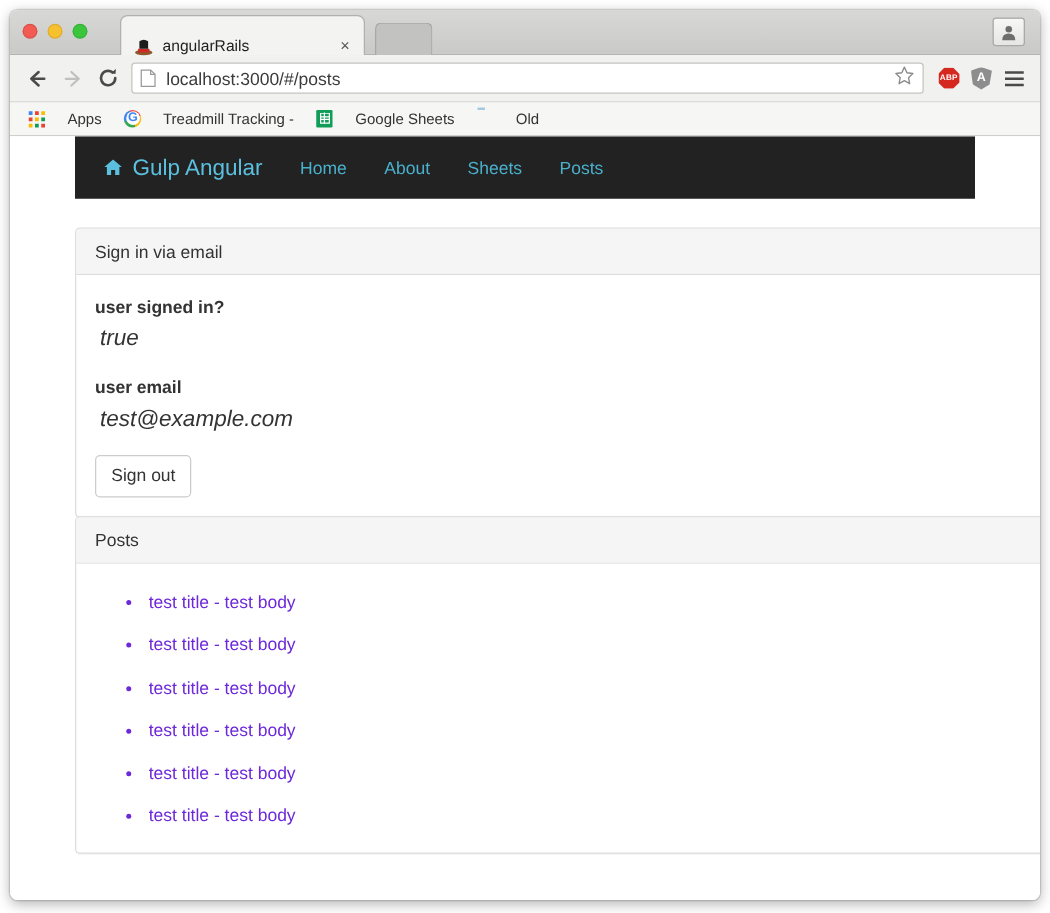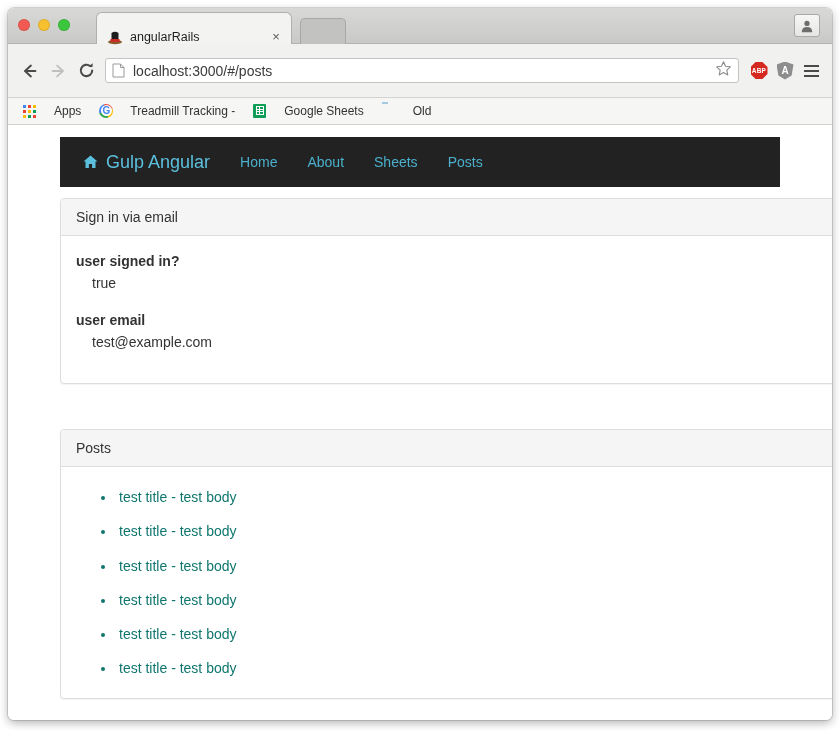--- a/index.html
+++ b/index.html
@@ -74,21 +74,21 @@
     position: absolute; left: 292px; top: 10px;
     width: 46px; height: 26px;
     background: #c2c2c0;
     border: 1px solid #a8a8a6;
     border-bottom: none;
     border-radius: 5px 5px 0 0;
   }
 
   
   .toolbar {
-    height: 54px;
+    height: 38px;
     background: #f1f1f0;
     border-bottom: 1px solid #d3d3d1;
     display: flex; align-items: center;
     padding: 4px 8px;
     flex: 0 0 auto;
   }
   .nav-btn {
     width: 28px; height: 28px;
     display: flex; align-items: center; justify-content: center;
     color: #4a4a4a;
@@ -219,21 +219,21 @@
   .viewport {
     flex: 1 1 auto;
     background: #ffffff;
     position: relative;
     overflow: hidden;
   }
 
   
   .navbar {
     position: absolute;
-    left: 52px; top: 12px;
+    left: 52px; top: 0;
     width: 720px; height: 50px;
     background: #222222;
     display: flex; align-items: center;
   }
   .brand {
     display: flex; align-items: center;
     color: #5bc0de;
     font-size: 18px;
     padding: 0 15px 0 22px;
     white-space: nowrap;
@@ -275,45 +275,46 @@
   .panel-body { padding: 15px; }
 
   .field-label {
     font-size: 14px;
     font-weight: bold;
     color: #333333;
     margin: 0 0 2px 0;
     line-height: 1.45;
   }
   .field-value {
-    font-size: 14px;
+    font-size: 18px;
     color: #333333;
-    margin: 0 0 16px 16px;
+    margin: 0 0 16px 4px;
     line-height: 1.45;
+    font-style: italic;
   }
   .btn-signout {
     display: inline-block;
     padding: 6px 12px;
     font-size: 14px;
     color: #333333;
     background: #ffffff;
     border: 1px solid #cccccc;
     border-radius: 4px;
     line-height: 1.42;
     cursor: pointer;
   }
 
   .posts-list {
     margin: 0;
     padding: 5px 0 0 40px;
     list-style: disc;
   }
   .posts-list li {
     font-size: 14px;
-    color: #0f766e;
+    color: #6d28d9;
     line-height: 1.45;
     margin-bottom: 14px;
     padding-left: 3px;
   }
   .posts-list li:last-child { margin-bottom: 4px; }
 </style>
 </head>
 <body>
 
 <div class="browser-window">
@@ -458,20 +459,21 @@
       </div>
     </div>
 
     <div class="panel" style="top:73px;">
       <div class="panel-heading">Sign in via email</div>
       <div class="panel-body">
         <p class="field-label">user signed in?</p>
         <p class="field-value">true</p>
         <p class="field-label">user email</p>
         <p class="field-value">test@example.com</p>
+        <button class="btn-signout">Sign out</button>
       </div>
     </div>
 
     <div class="panel" style="top:304px;">
       <div class="panel-heading">Posts</div>
       <div class="panel-body">
         <ul class="posts-list">
           <li>test title - test body</li>
           <li>test title - test body</li>
           <li>test title - test body</li>

